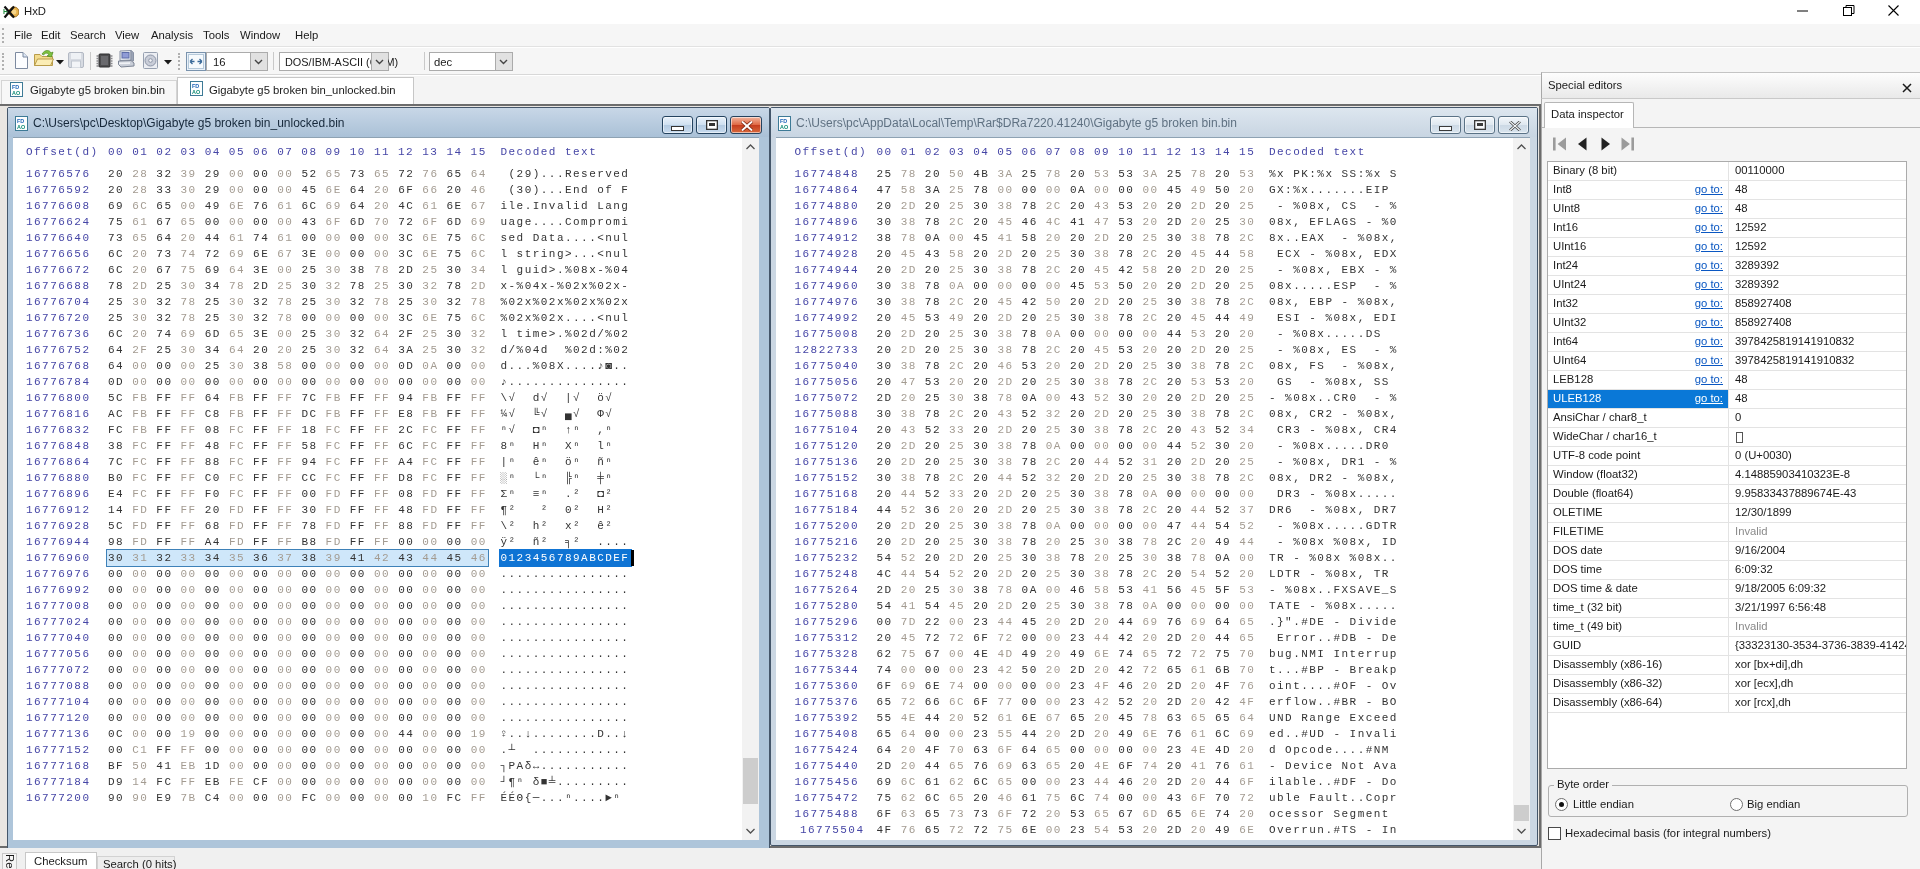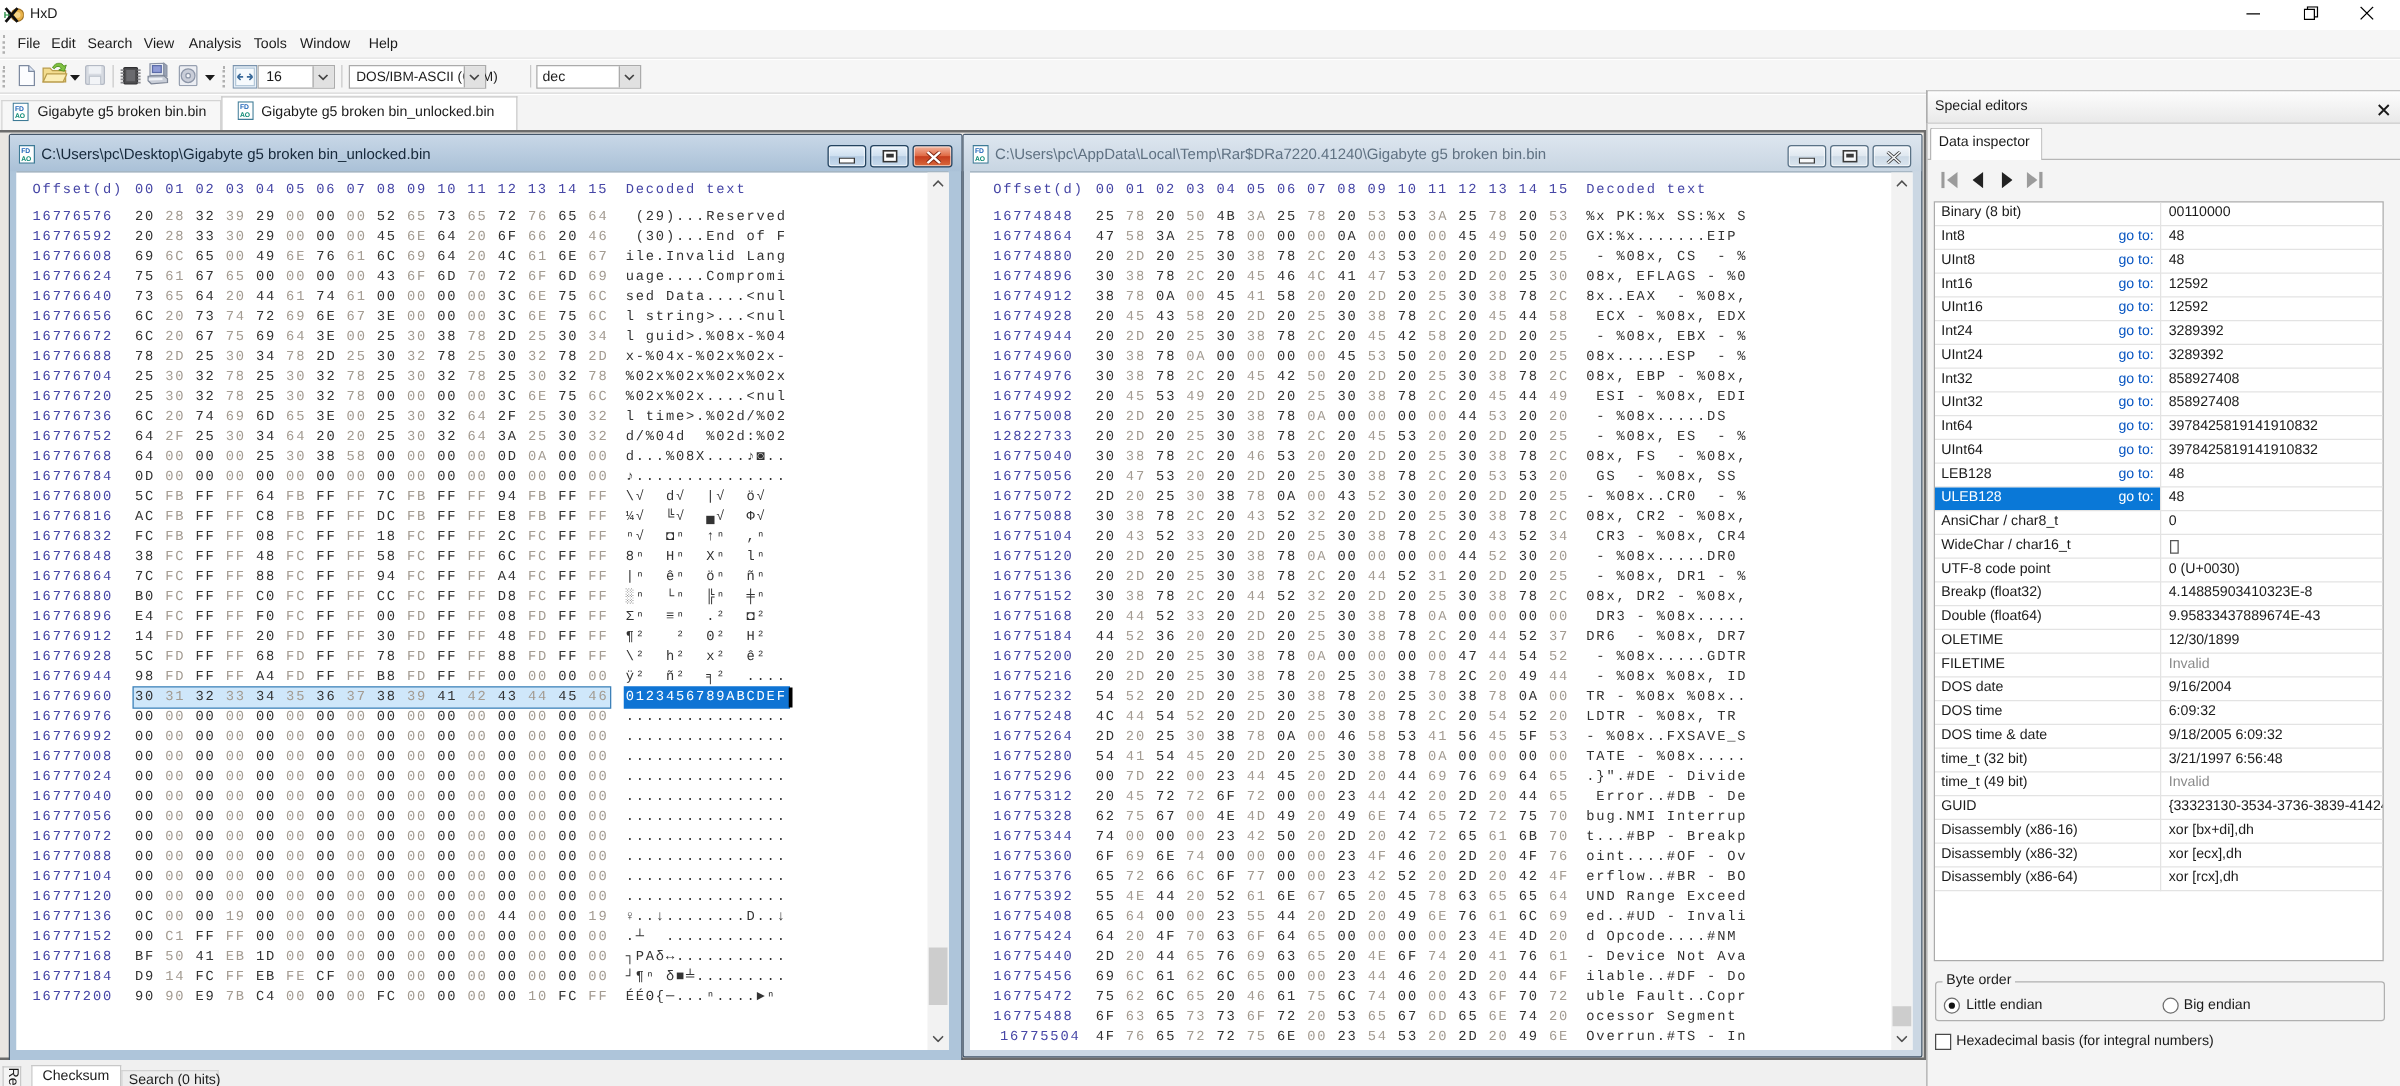--- a/index.html
+++ b/index.html
@@ -21,21 +21,21 @@
 .combo .b{position:absolute;right:0;top:0;bottom:0;width:17px;background:#e1e1e1;border-left:1px solid #ababab}
 .win{position:absolute;border:1px solid #44566a;border-radius:2px}
 .tbar{position:absolute;left:0;right:0;top:0;height:29px}
 .wbtn{position:absolute;top:8px;height:18px;border:1px solid #24435f;border-radius:3px;
   box-shadow:inset 0 0 0 1px rgba(255,255,255,.55)}
 .cnt{position:absolute;background:#fff;border-top:1px solid #8ea2b3}
 .sbar{position:absolute;width:17px;background:#f2f2f2}
 .sbtn{position:absolute;left:0;width:17px;height:17px}
 .sthumb{position:absolute;left:1px;width:15px;background:#cdcdcd}
 .itab{position:absolute;font-size:11.3px;color:#1a1a1a;white-space:pre}
-.glink{color:#0a57c2;}
+.glink{color:#0a57c2;text-decoration:underline}
 
 </style></head><body>
 <div class="a" style="left:0;top:0;width:1920px;height:24px;background:#ffffff"></div>
 <svg class="a" style="left:3px;top:4px" width="16" height="16" viewBox="0 0 16 16">
 <text x="0" y="10" font-family="Liberation Sans" font-size="7" font-weight="bold" fill="#1e8a3c">H</text>
 <circle cx="11" cy="8" r="5" fill="#e8b24a" stroke="#a07020"></circle>
 <circle cx="11" cy="8" r="2.4" fill="#f6d589"></circle>
 <path d="M1.5 2.5 L11 13.5 M11 2.5 L1.5 13.5" stroke="#111" stroke-width="2.2"></path>
 </svg>
 <div class="a ui" style="left:24px;top:5px">HxD</div>
@@ -574,21 +574,21 @@
 <div class="a" style="left:1548px;top:427px;width:358px;height:1px;background:#e3e3e3"></div>
 <div class="a itab" style="left:1553px;top:411px;color:#1a1a1a">AnsiChar / char8_t</div>
 <div class="a itab" style="left:1735px;top:411px;color:#1a1a1a;width:171px;overflow:hidden">0</div>
 <div class="a" style="left:1548px;top:446px;width:358px;height:1px;background:#e3e3e3"></div>
 <div class="a itab" style="left:1553px;top:430px;color:#1a1a1a">WideChar / char16_t</div>
 <div class="a" style="left:1736px;top:432px;width:7px;height:11px;border:1px solid #555"></div>
 <div class="a" style="left:1548px;top:465px;width:358px;height:1px;background:#e3e3e3"></div>
 <div class="a itab" style="left:1553px;top:449px;color:#1a1a1a">UTF-8 code point</div>
 <div class="a itab" style="left:1735px;top:449px;color:#1a1a1a;width:171px;overflow:hidden">0 (U+0030)</div>
 <div class="a" style="left:1548px;top:484px;width:358px;height:1px;background:#e3e3e3"></div>
-<div class="a itab" style="left:1553px;top:468px;color:#1a1a1a">Breakp (float32)</div>
+<div class="a itab" style="left:1553px;top:468px;color:#1a1a1a">Window (float32)</div>
 <div class="a itab" style="left:1735px;top:468px;color:#1a1a1a;width:171px;overflow:hidden">4.14885903410323E-8</div>
 <div class="a" style="left:1548px;top:503px;width:358px;height:1px;background:#e3e3e3"></div>
 <div class="a itab" style="left:1553px;top:487px;color:#1a1a1a">Double (float64)</div>
 <div class="a itab" style="left:1735px;top:487px;color:#1a1a1a;width:171px;overflow:hidden">9.95833437889674E-43</div>
 <div class="a" style="left:1548px;top:522px;width:358px;height:1px;background:#e3e3e3"></div>
 <div class="a itab" style="left:1553px;top:506px;color:#1a1a1a">OLETIME</div>
 <div class="a itab" style="left:1735px;top:506px;color:#1a1a1a;width:171px;overflow:hidden">12/30/1899</div>
 <div class="a" style="left:1548px;top:541px;width:358px;height:1px;background:#e3e3e3"></div>
 <div class="a itab" style="left:1553px;top:525px;color:#1a1a1a">FILETIME</div>
 <div class="a itab" style="left:1735px;top:525px;color:#8a8a8a;width:171px;overflow:hidden">Invalid</div>

